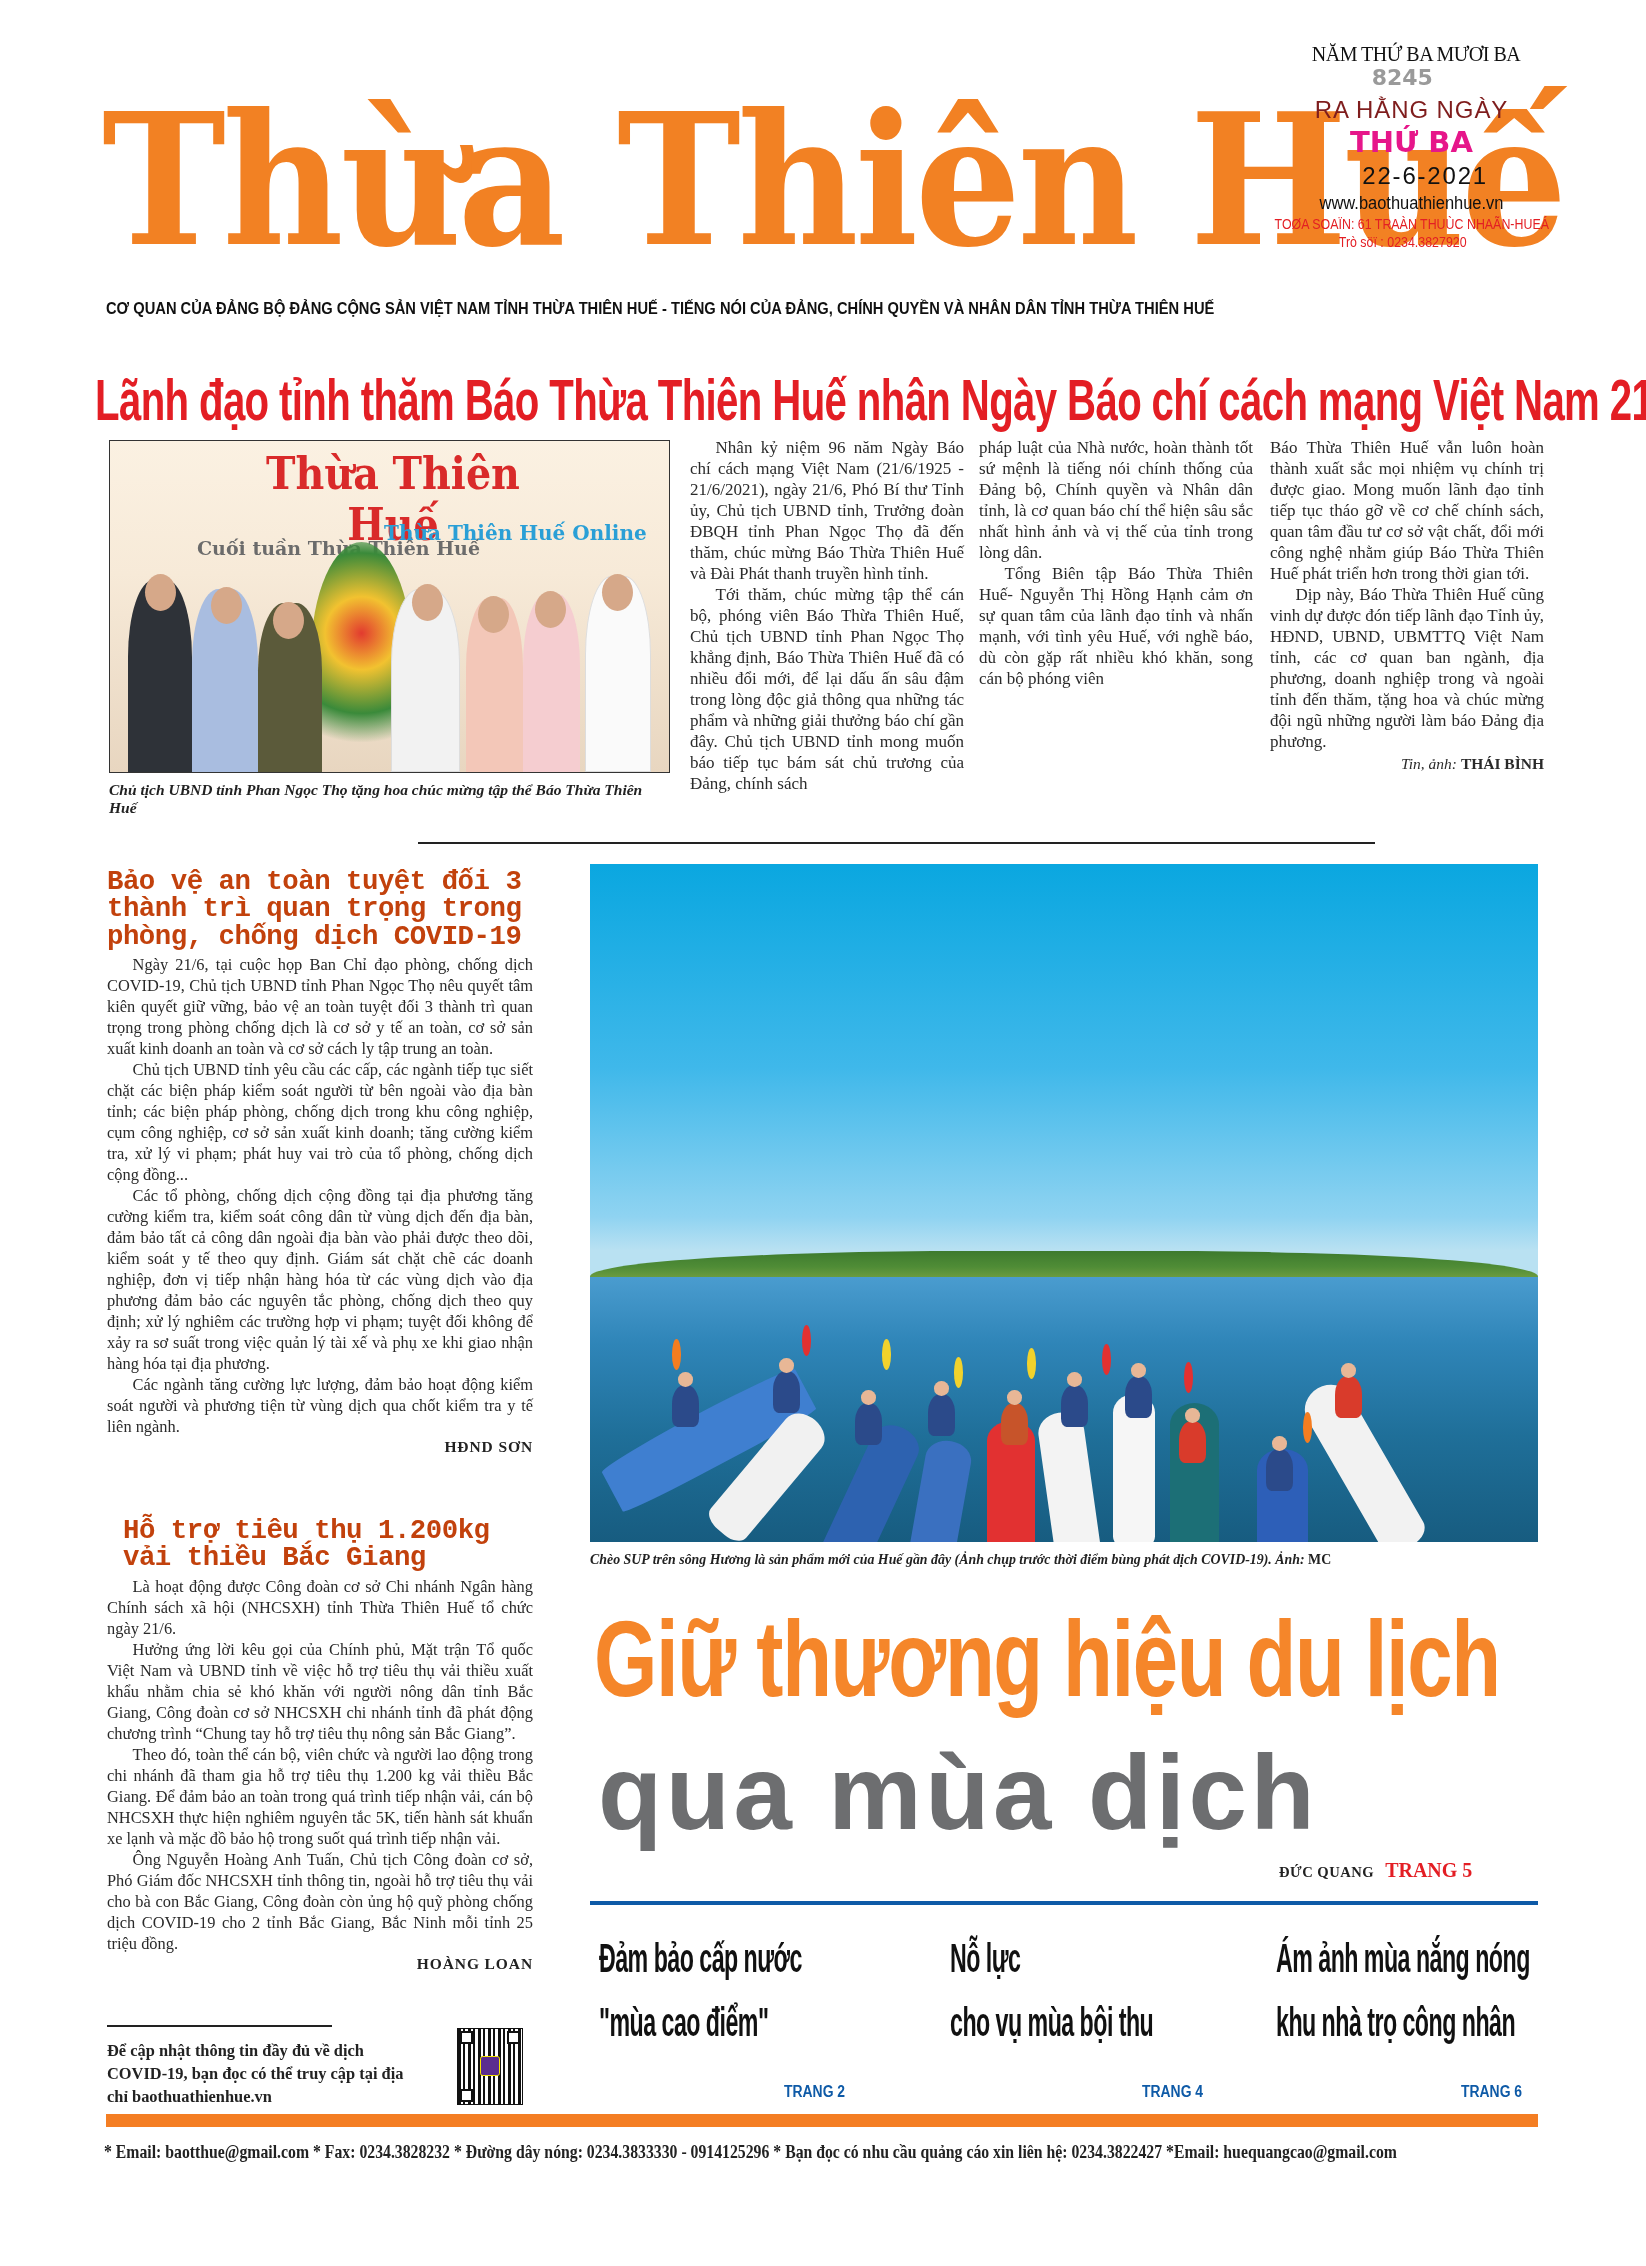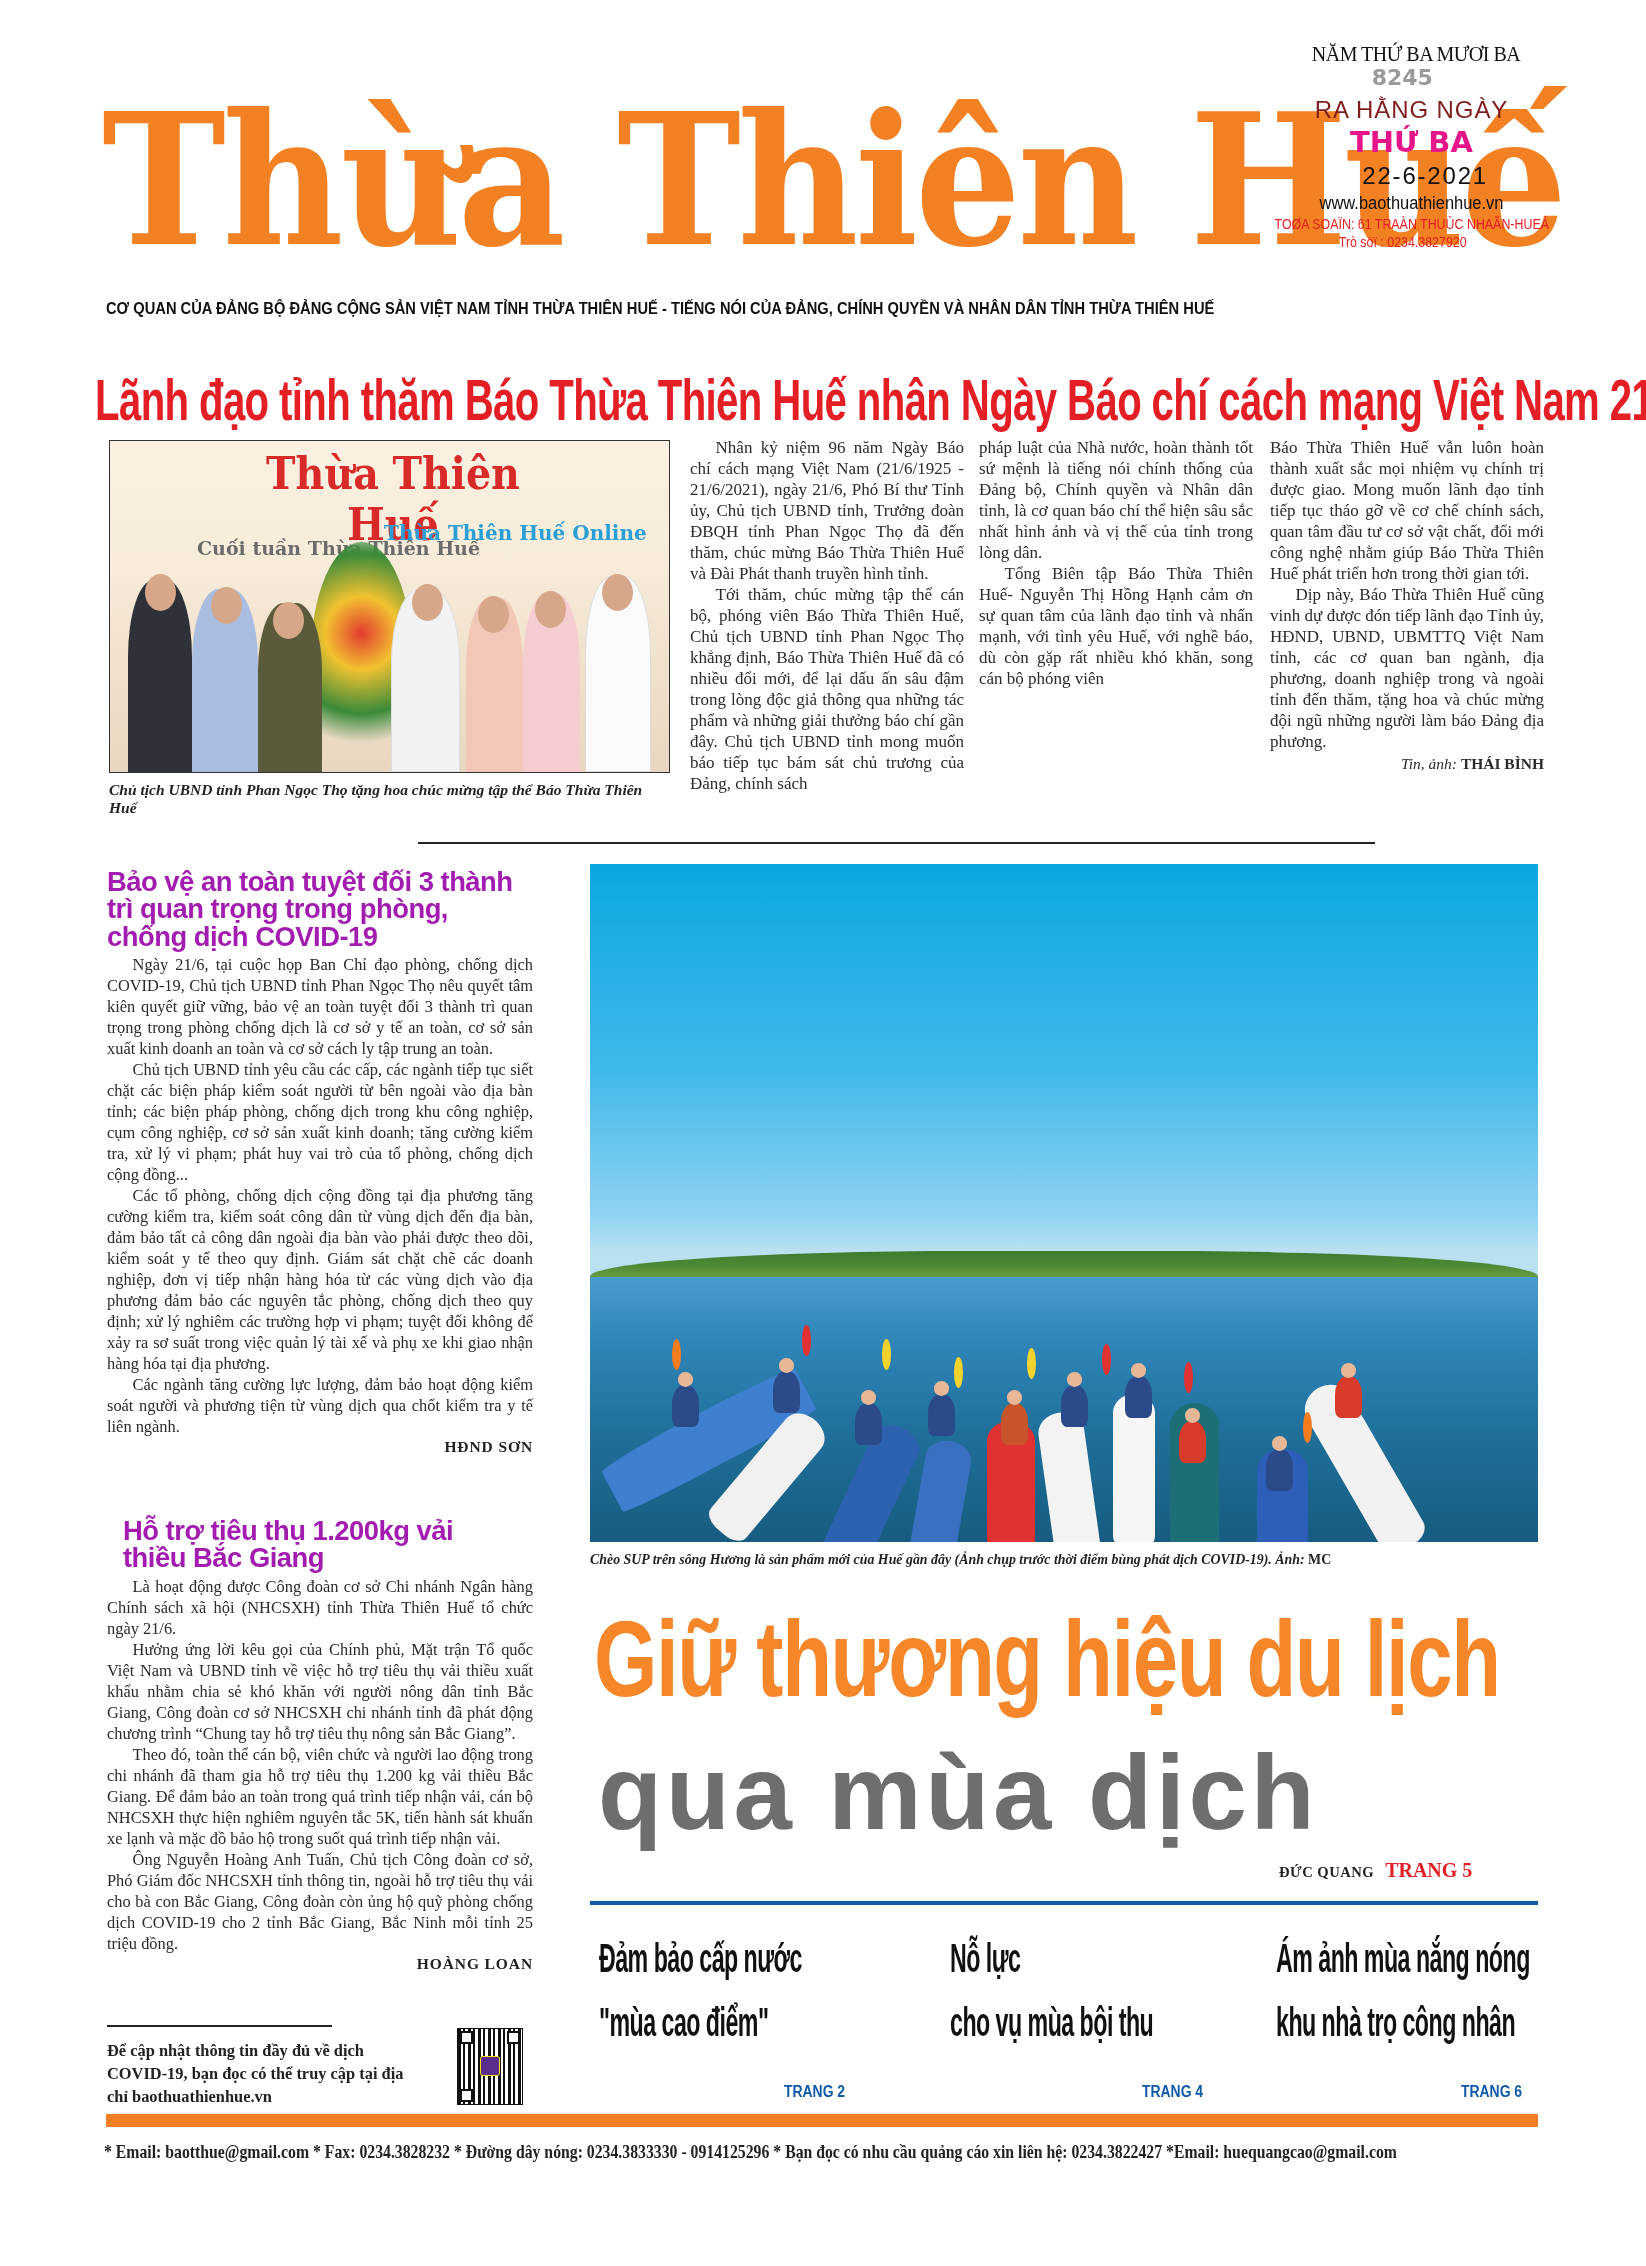--- a/index.html
+++ b/index.html
@@ -64,22 +64,22 @@
     color: #2a2a2a; text-align: justify;
   }
   .lead-col p { text-indent: 25.6px; }
   .lead-col p.cont { text-indent: 0; }
   .byline-lead { text-align: right; font-size: 15.5px; line-height: 20px; margin-top: 1.8px; }
   .byline-lead i { font-style: italic; }
   .divider-top { left: 418px; top: 842px; width: 957px; height: 1.8px; background: #222; }
 
   
   .side-headline {
-    font-family: Liberation Sans, sans-serif; font-weight: bold;
-    font-size: 27.4px; line-height: 27.4px; color: #a21caf; letter-spacing: -0.5px;
+    font-family: Liberation Mono, monospace; font-weight: bold;
+    font-size: 27.4px; line-height: 27.4px; color: #c2410c; letter-spacing: -0.5px;
   }
   .side-body {
     font-family: "Liberation Serif", serif; font-size: 16.4px; line-height: 21px;
     color: #2a2a2a; text-align: justify;
   }
   .side-body p { text-indent: 25.6px; }
   .side-byline { text-align: right; font-family: "Liberation Serif", serif; font-weight: bold; font-size: 15.5px; line-height: 20px; color: #222; letter-spacing: 0.9px; }
   .short-rule { left: 107px; top: 2025px; width: 225px; height: 1.8px; background: #222; }
   .covid-note {
     left: 107px; top: 2039px; width: 311px;

